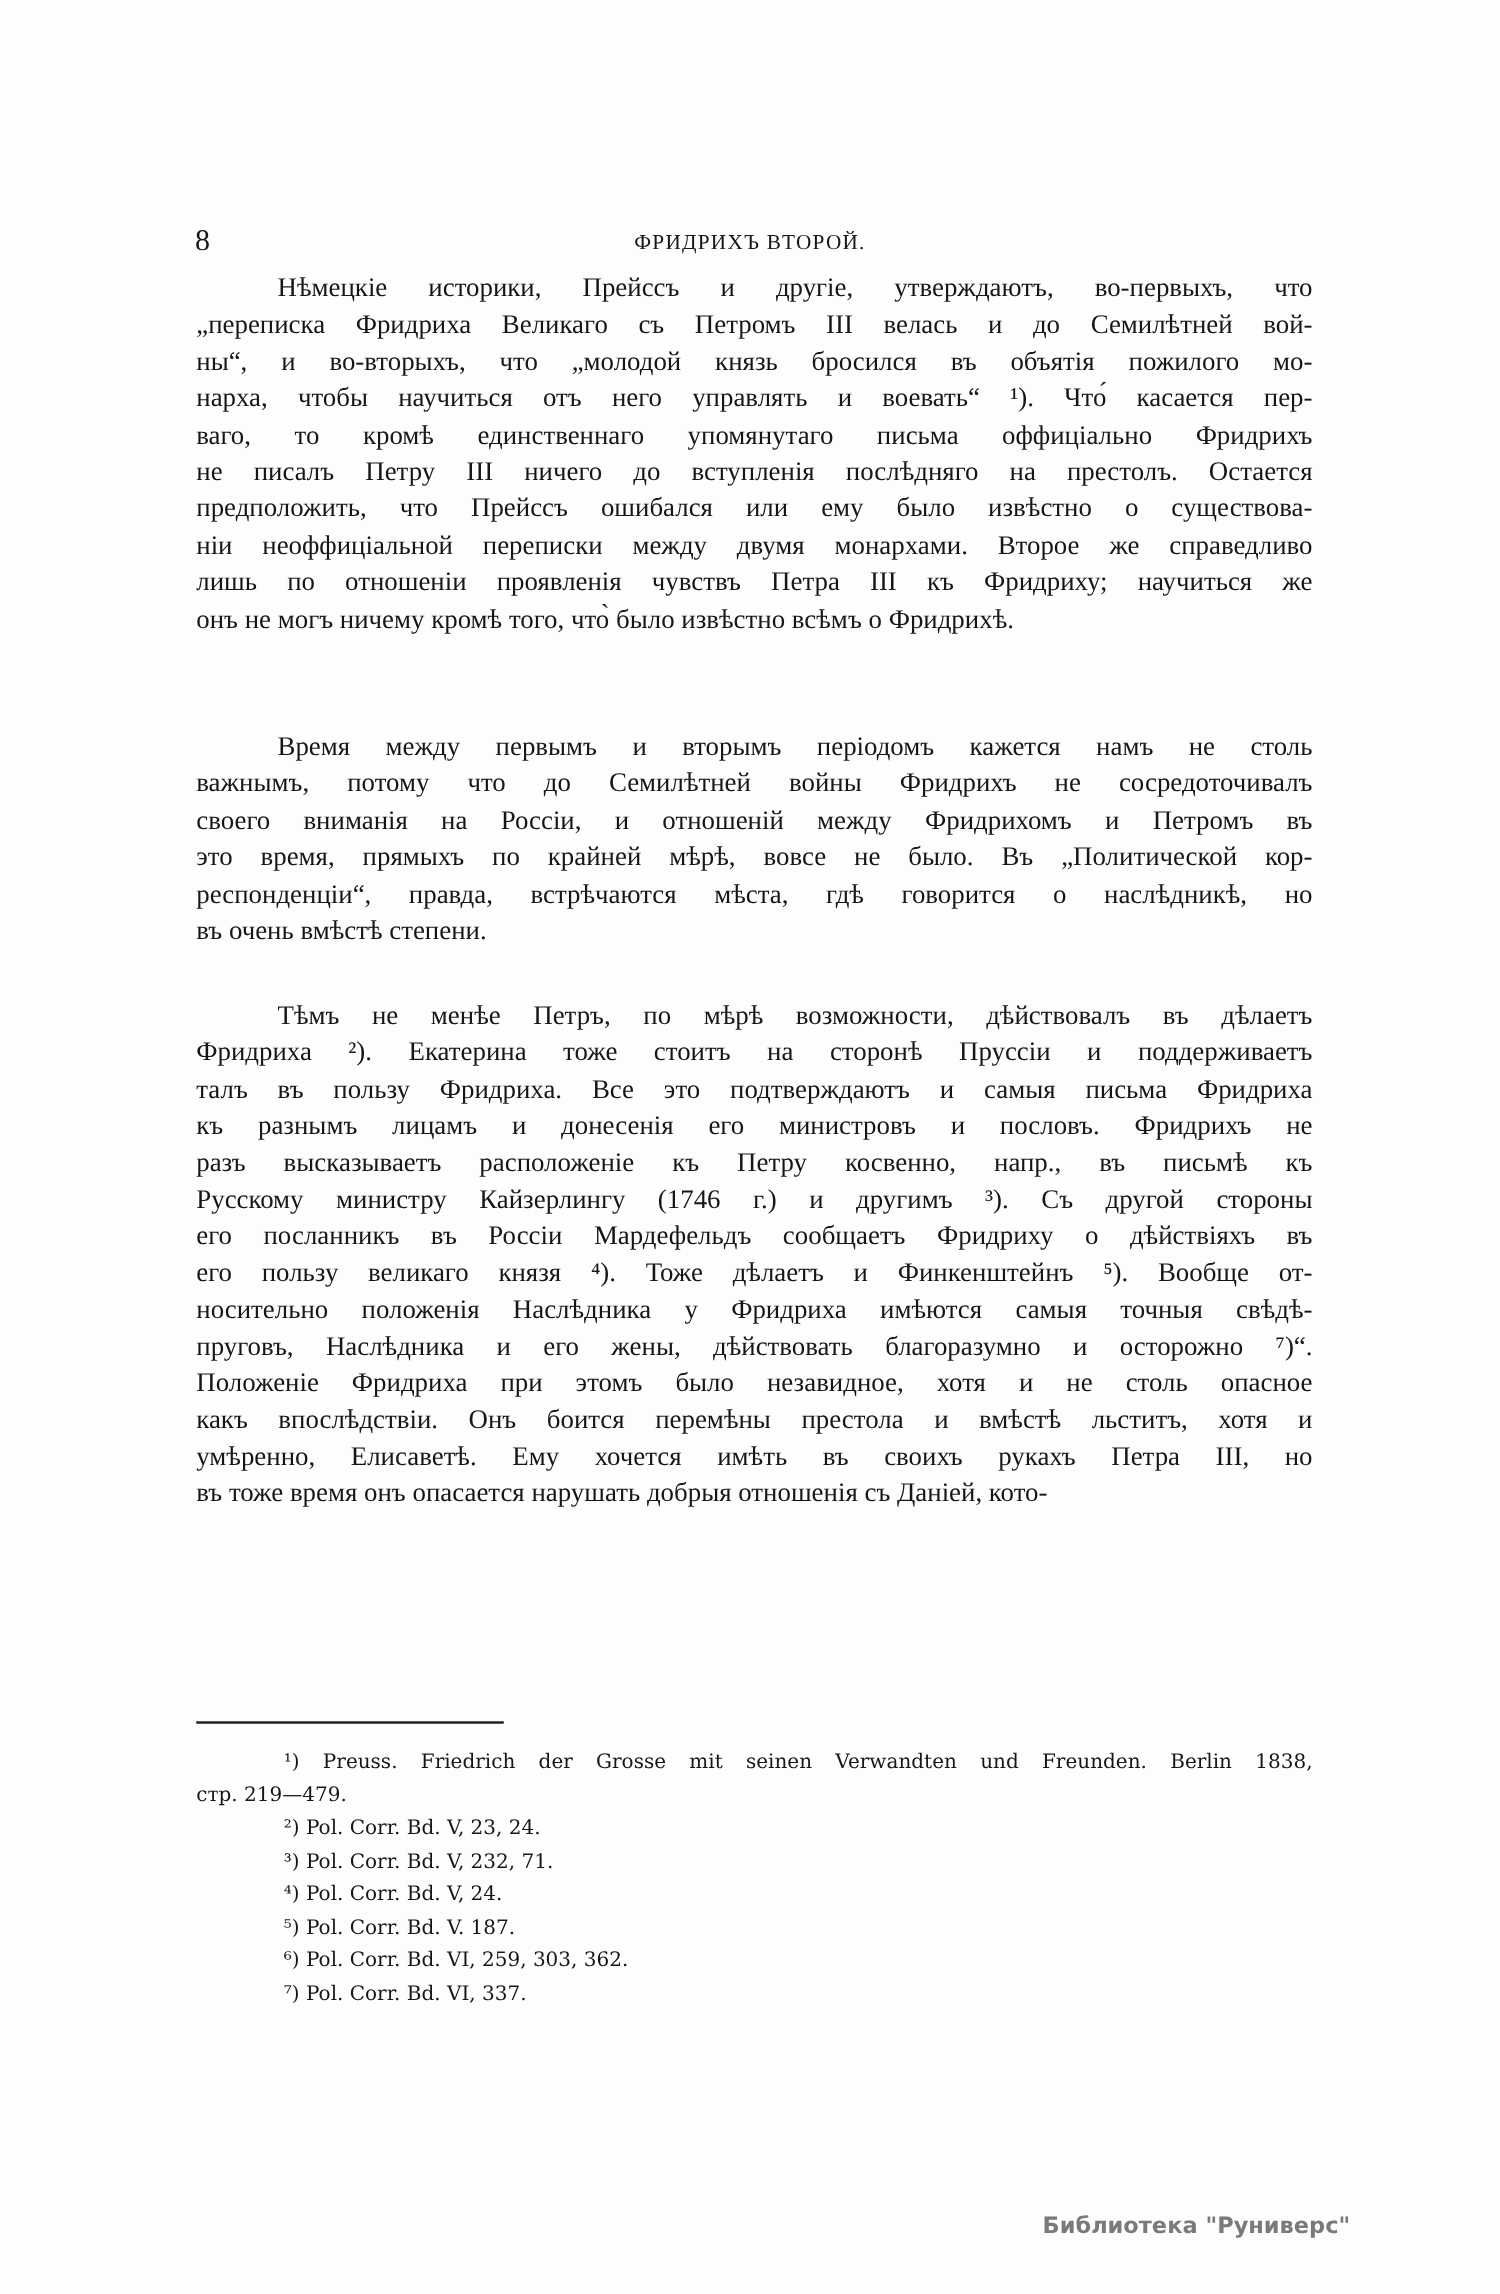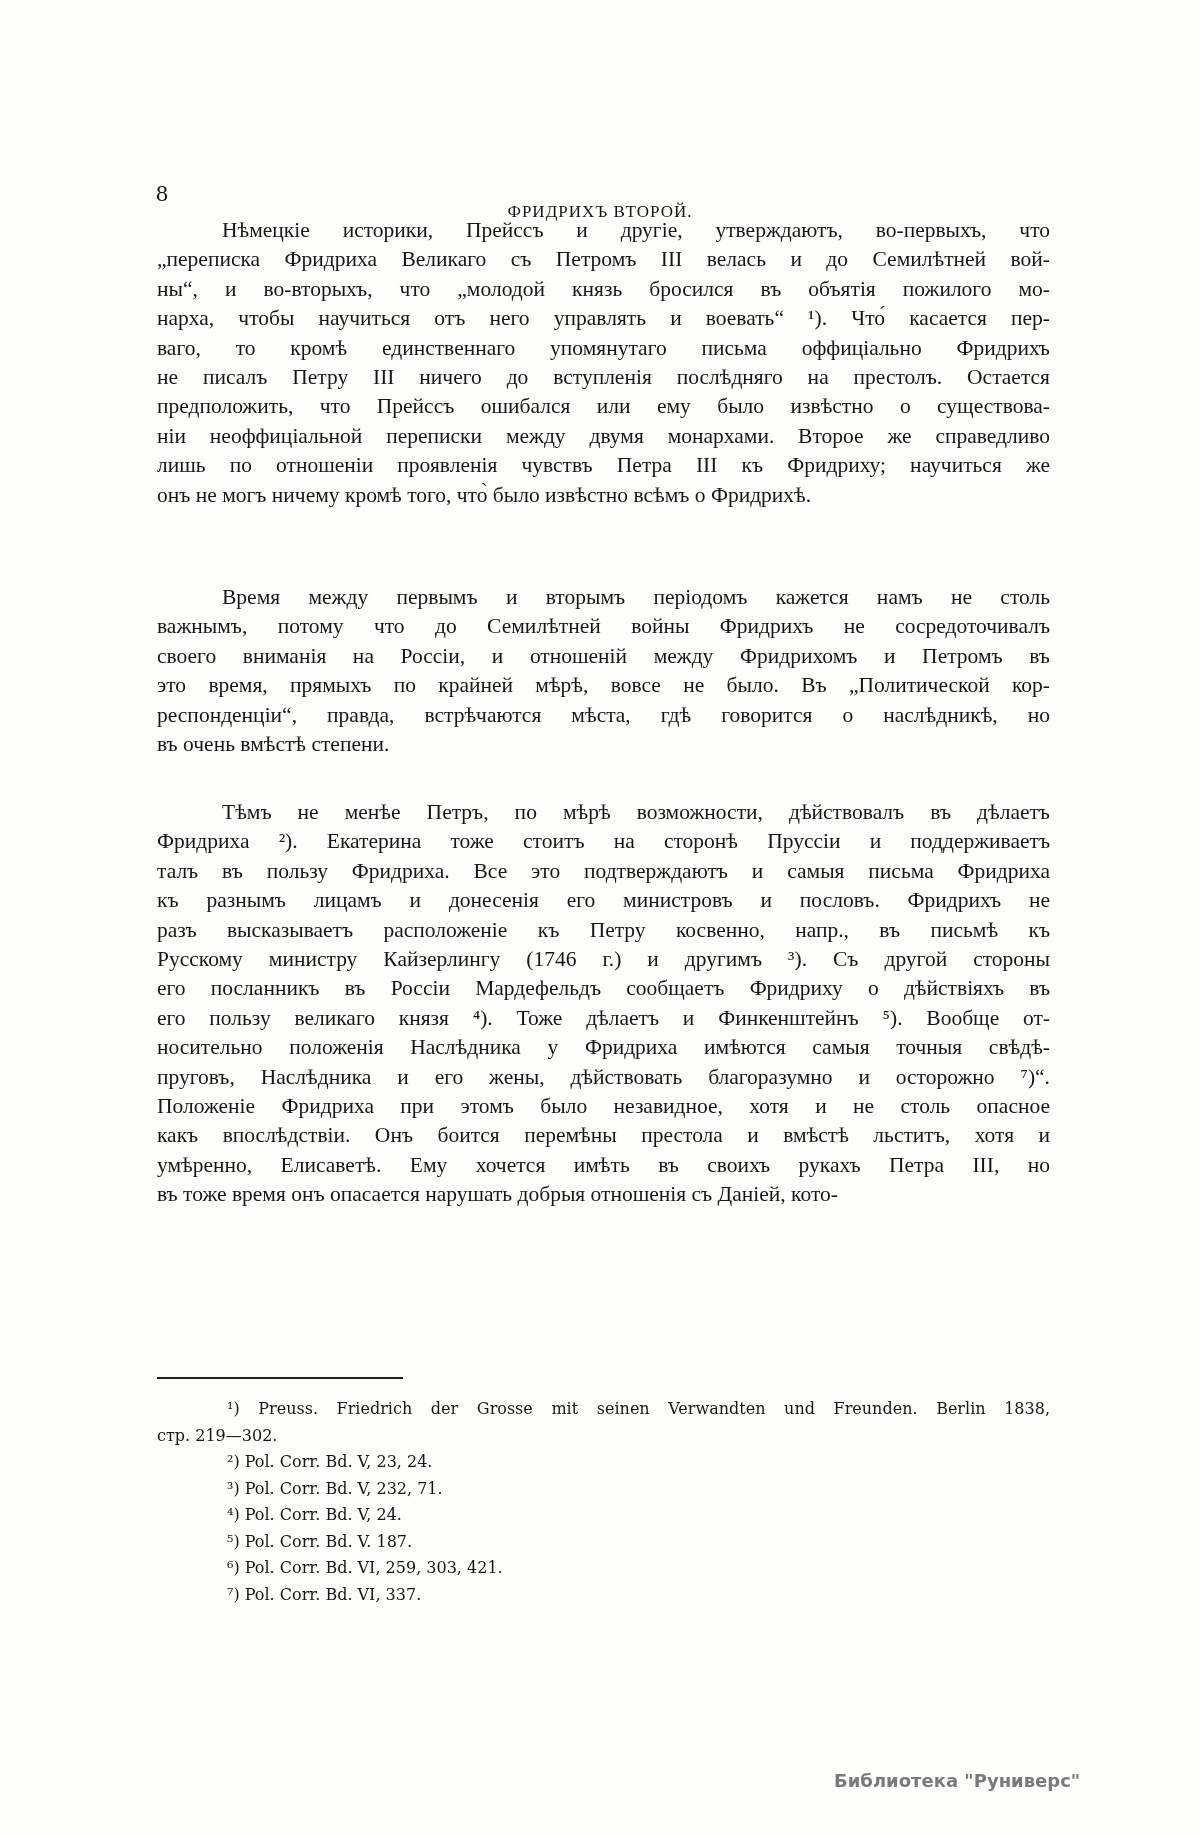--- a/index.html
+++ b/index.html
@@ -12,21 +12,20 @@
     color: #161616;
   }
   .page-num {
     position: absolute; left: 156px; top: 180px;
     font-size: 24px; font-family: "Liberation Serif", serif;
   }
   .running-head {
     position: absolute; left: 0; width: 1200px; top: 184px;
     text-align: center; font-size: 17px; letter-spacing: 1px;
     font-family: "Liberation Serif", serif;
-    margin-top: 18px;
   }
   .body-text {
     position: absolute; left: 157px; width: 893px;
     font-family: "Liberation Serif", serif;
     font-size: 21.5px;
   }
   .line {
     display: block; height: 29.4px; line-height: 29.4px;
     white-space: nowrap; text-align: justify; text-align-last: justify;
   }
@@ -92,22 +91,22 @@
     <span class="line">Положеніе Фридриха при этомъ было незавидное, хотя и не столь опасное</span>
     <span class="line">какъ впослѣдствіи. Онъ боится перемѣны престола и вмѣстѣ льститъ, хотя и</span>
     <span class="line">умѣренно, Елисаветѣ. Ему хочется имѣть въ своихъ рукахъ Петра III, но</span>
     <span class="line last">въ тоже время онъ опасается нарушать добрыя отношенія съ Даніей, кото-</span>
   </div>
 
 <div class="rule"></div>
 
 <div class="footnotes">
   <span class="fn indent first"><span>¹)</span> <span>Preuss. Friedrich der Grosse mit seinen Verwandten und Freunden. Berlin 1838,</span></span>
-  <span class="fn">стр. 219—302.</span>
+  <span class="fn">стр. 219—479.</span>
   <span class="fn indent"><span>²)</span> <span>Pol. Corr. Bd. V, 23, 24.</span></span>
   <span class="fn indent"><span>³)</span> <span>Pol. Corr. Bd. V, 232, 71.</span></span>
   <span class="fn indent"><span>⁴)</span> <span>Pol. Corr. Bd. V, 24.</span></span>
   <span class="fn indent"><span>⁵)</span> <span>Pol. Corr. Bd. V. 187.</span></span>
-  <span class="fn indent"><span>⁶)</span> <span>Pol. Corr. Bd. VI, 259, 303, 421.</span></span>
+  <span class="fn indent"><span>⁶)</span> <span>Pol. Corr. Bd. VI, 259, 303, 362.</span></span>
   <span class="fn indent"><span>⁷)</span> <span>Pol. Corr. Bd. VI, 337.</span></span>
 </div>
 
 <div class="watermark">Библиотека "Руниверс"</div>
 
 </body></html>

